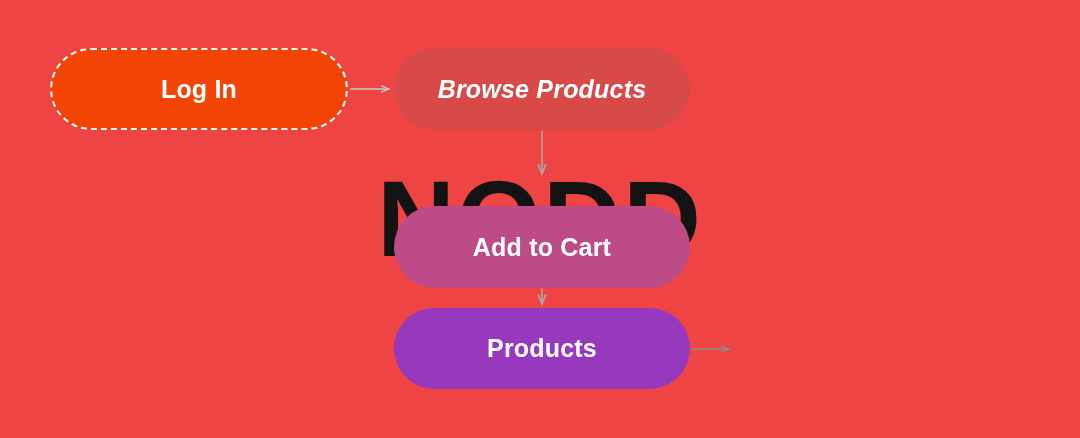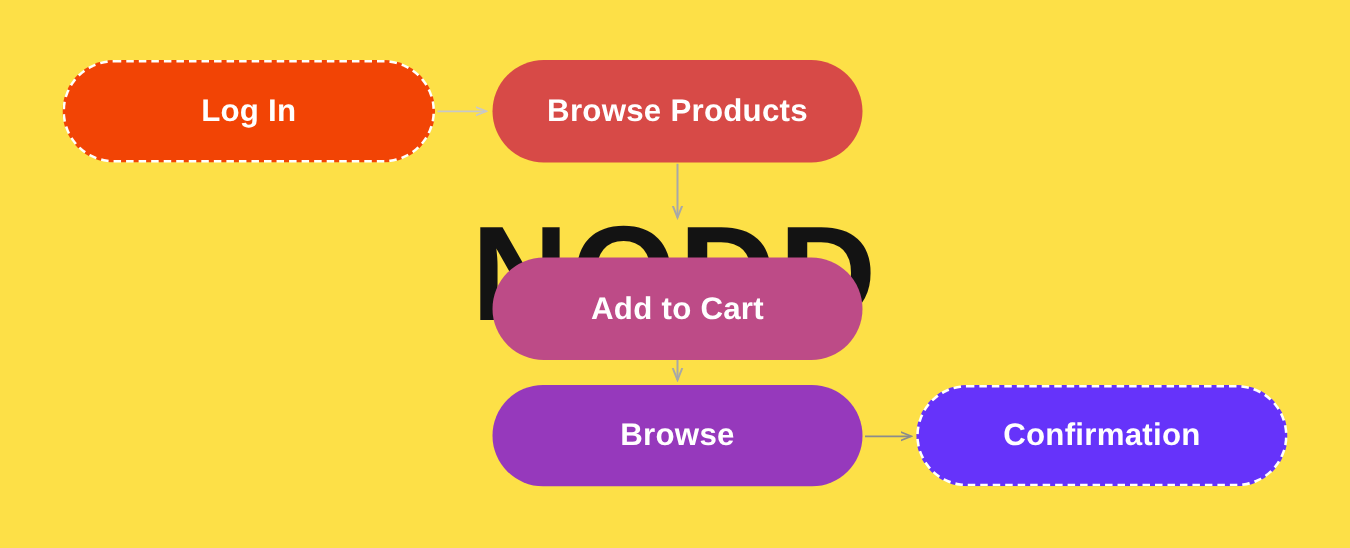--- a/index.html
+++ b/index.html
@@ -7,21 +7,21 @@
     padding: 0;
     background: #000000;
   }
   body {
     font-family: "Liberation Sans", sans-serif;
   }
   #canvas {
     position: relative;
     width: 1080px;
     height: 438px;
-    background: #fde047;
+    background: #ef4444;
     overflow: hidden;
   }
 
   
   .watermark {
     position: absolute;
     left: 0;
     top: 168px;
     width: 1080px;
     height: 100px;
@@ -63,21 +63,21 @@
     letter-spacing: 0.2px;
     box-sizing: border-box;
     z-index: 3;
     white-space: nowrap;
   }
   .node.dashed {
     border: 2px dashed #ffffff;
   }
 
   #node-login        { left: 50px;  top: 48px;  width: 298px; height: 82px; background: #F24405; }
-  #node-browse       { left: 394px; top: 48px;  width: 296px; height: 82px; background: #D74A47; }
+  #node-browse       { left: 394px; top: 48px;  width: 296px; height: 82px; background: #D74A47; font-style: italic; }
   #node-cart         { left: 394px; top: 178px; width: 296px; height: 82px; background: #BD4B87; margin-top: 28px; }
   #node-payment      { left: 394px; top: 308px; width: 296px; height: 81px; background: #9639BC; }
   #node-confirmation { left: 733px; top: 308px; width: 297px; height: 81px; background: #6633FA; }
 </style>
 </head>
 <body>
 
 <div id="canvas">
 
   <div class="watermark">NODD</div>
@@ -103,17 +103,16 @@
 
     <line x1="692" y1="349" x2="729" y2="349" stroke="#8C8C8C" stroke-width="1.4" marker-end="url(#arrowhead-dim)"></line>
   </svg>
 
   <div class="node dashed" id="node-login">Log In</div>
 
   <div class="node" id="node-browse">Browse Products</div>
 
   <div class="node" id="node-cart">Add to Cart</div>
 
-  <div class="node" id="node-payment">Browse</div>
+  <div class="node" id="node-payment">Products</div>
 
-  <div class="node dashed" id="node-confirmation">Confirmation</div>
 
 </div>
 
 </body></html>

